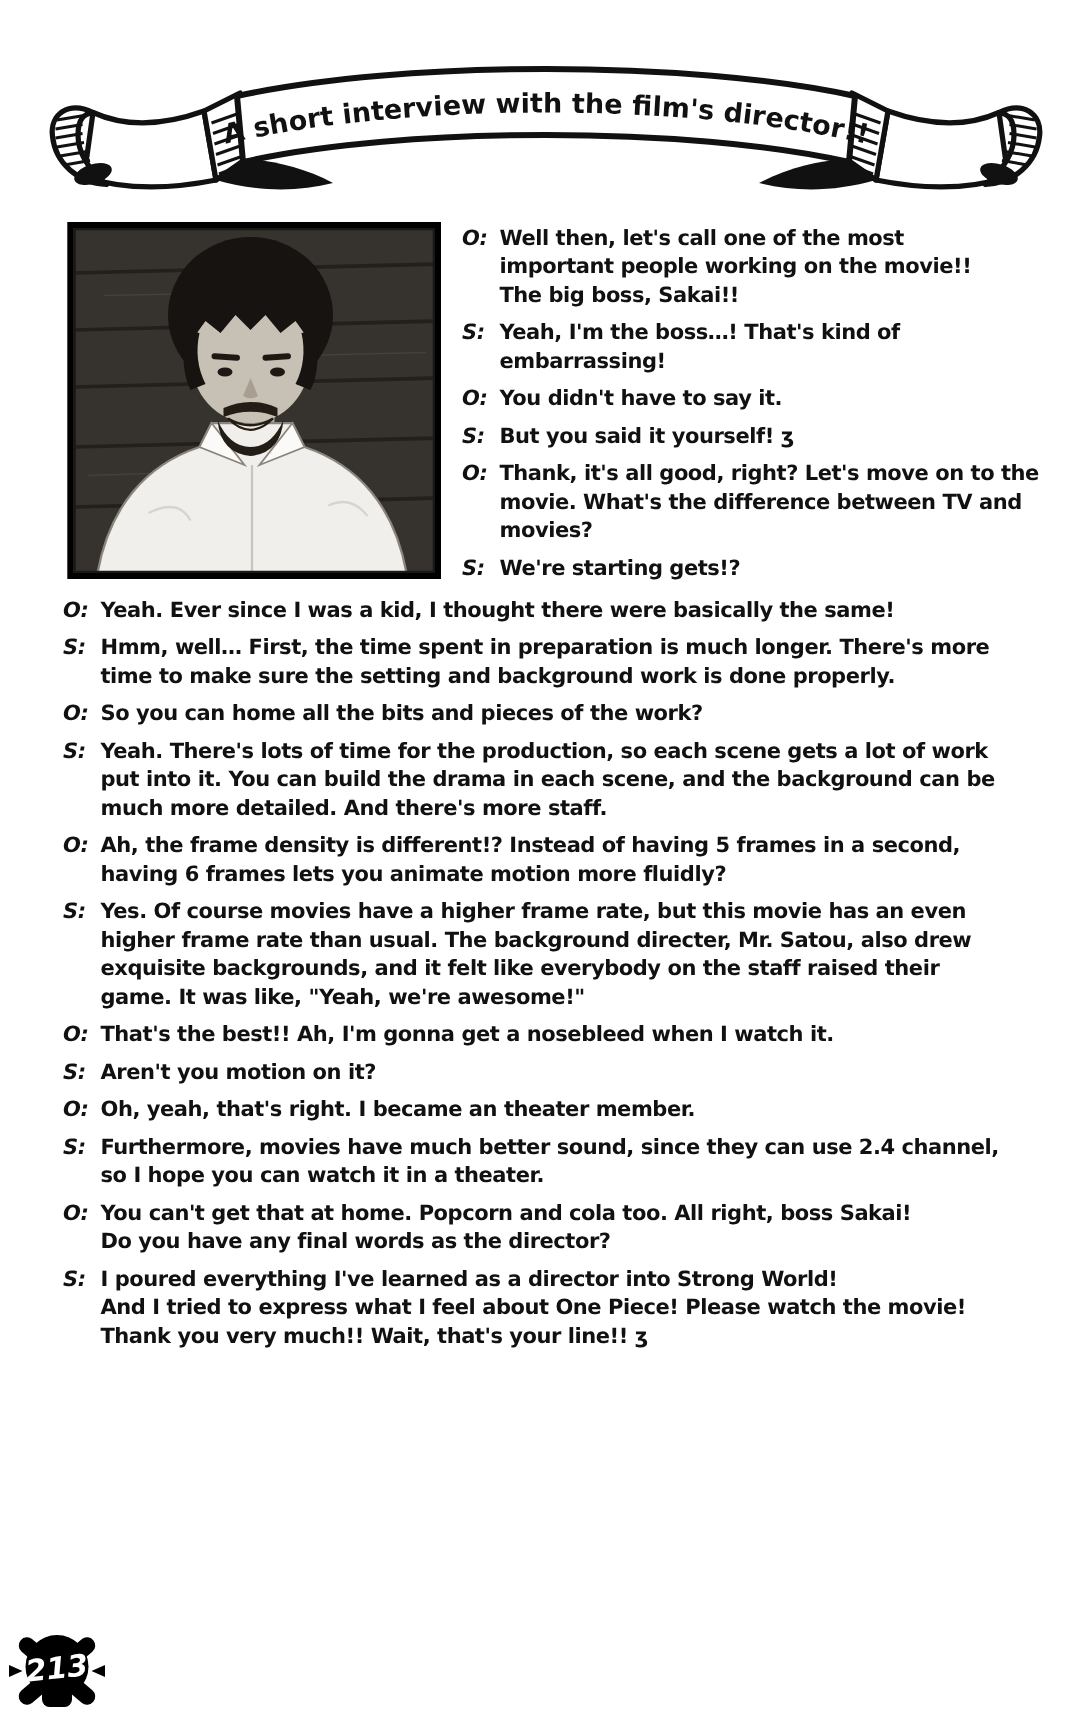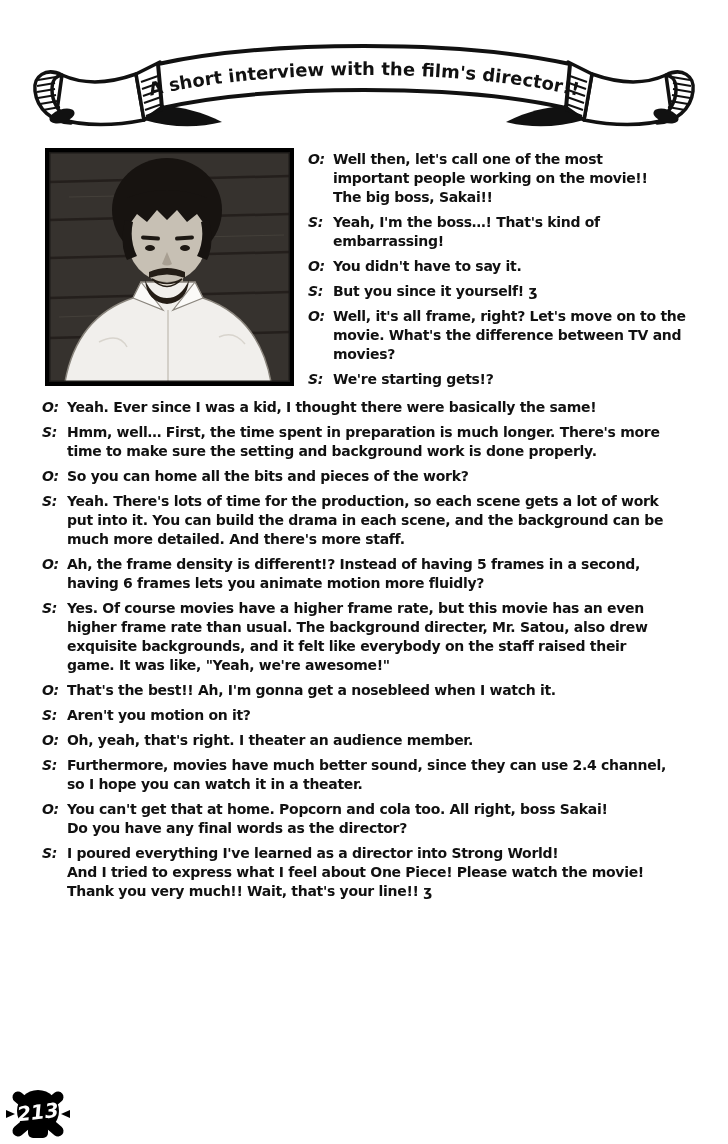--- a/index.html
+++ b/index.html
@@ -149,25 +149,25 @@
         <span class="spk">S:</span>
         <span class="txt">Yeah, I'm the boss…! That's kind of
 embarrassing!</span>
       </div>
       <div class="dlg-line">
         <span class="spk">O:</span>
         <span class="txt">You didn't have to say it.</span>
       </div>
       <div class="dlg-line">
         <span class="spk">S:</span>
-        <span class="txt">But you since it yourself! ʒ</span>
-      </div>
-      <div class="dlg-line">
-        <span class="spk">O:</span>
-        <span class="txt">Well, it's all frame, right? Let's move on to the
+        <span class="txt">But you said it yourself! ʒ</span>
+      </div>
+      <div class="dlg-line">
+        <span class="spk">O:</span>
+        <span class="txt">Thank, it's all good, right? Let's move on to the
 movie. What's the difference between TV and
 movies?</span>
       </div>
       <div class="dlg-line">
         <span class="spk">S:</span>
         <span class="txt">We're starting gets!?</span>
       </div>
     </div>
 
   <div class="dlg col-full">
@@ -205,21 +205,21 @@
       <div class="dlg-line">
         <span class="spk">O:</span>
         <span class="txt">That's the best!! Ah, I'm gonna get a nosebleed when I watch it.</span>
       </div>
       <div class="dlg-line">
         <span class="spk">S:</span>
         <span class="txt">Aren't you motion on it?</span>
       </div>
       <div class="dlg-line">
         <span class="spk">O:</span>
-        <span class="txt">Oh, yeah, that's right. I theater an audience member.</span>
+        <span class="txt">Oh, yeah, that's right. I became an theater member.</span>
       </div>
       <div class="dlg-line">
         <span class="spk">S:</span>
         <span class="txt">Furthermore, movies have much better sound, since they can use 2.4 channel,
 so I hope you can watch it in a theater.</span>
       </div>
       <div class="dlg-line">
         <span class="spk">O:</span>
         <span class="txt">You can't get that at home. Popcorn and cola too. All right, boss Sakai!
 Do you have any final words as the director?</span>

